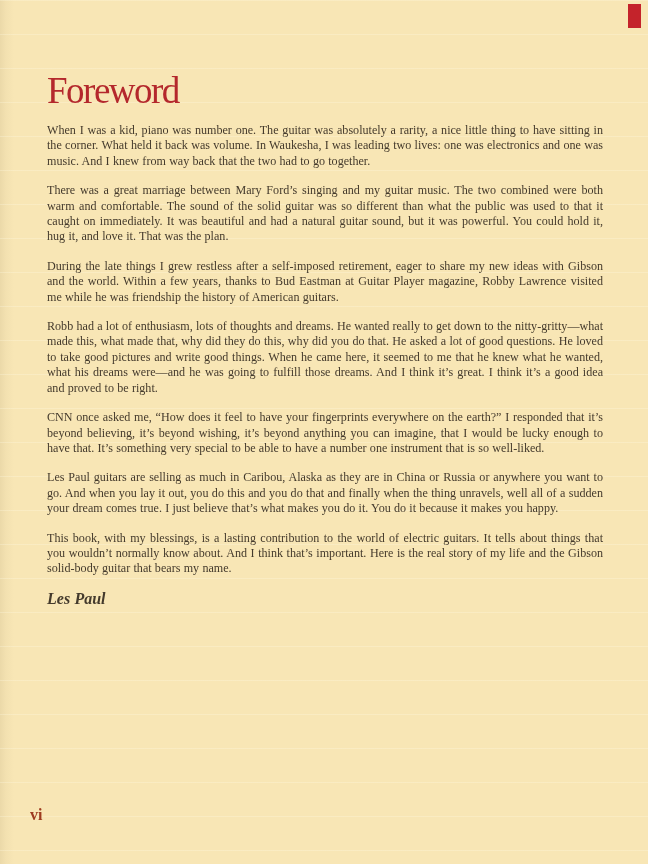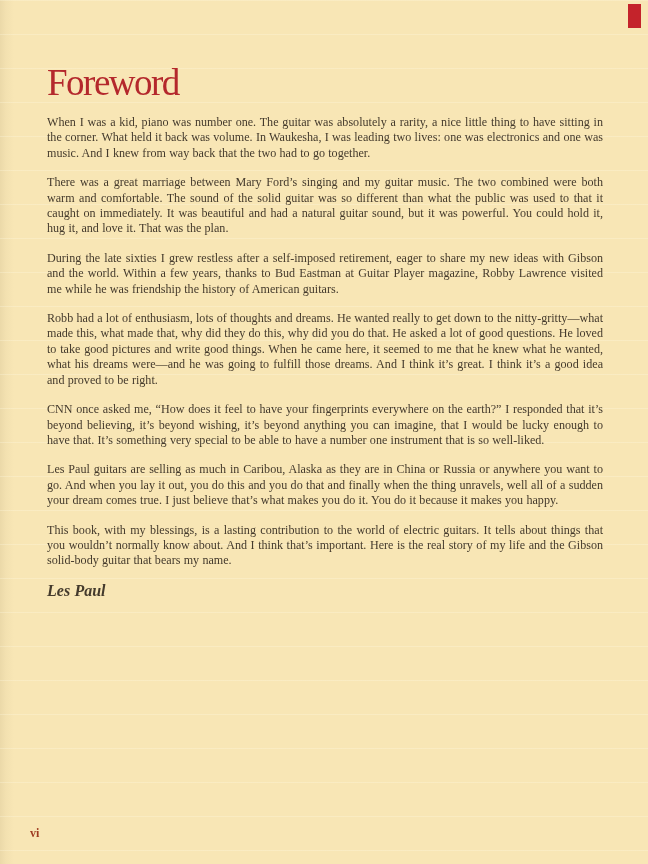--- a/index.html
+++ b/index.html
@@ -28,56 +28,56 @@
   }
   .corner-mark{
     position:absolute;top:4px;right:7px;width:13px;height:24px;
     background:var(--corner-mark);
   }
   .content{
     position:absolute;left:47px;top:64px;width:556px;
     color:var(--body-ink);
   }
   h1.page-title{
-    margin:0 0 14px 0;
+    margin:8px 0 14px 0;
     font-size:37px;line-height:37px;
     letter-spacing:-1.5px;
     font-weight:normal;
     color:var(--title-red);
   }
   .content p{
     margin:0 0 14px 0;
     font-size:12.1px;line-height:15.4px;
     text-align:justify;
     hyphens:auto;-webkit-hyphens:auto;
     word-spacing:0.02em;
   }
   .content p.signature{
     font-weight:bold;font-style:italic;
     font-size:16px;text-align:left;margin-top:2px;
   }
   .magazine-italic{}
   .page-number{
-    position:absolute;left:30px;top:826px;
-    font-size:12px;font-weight:bold;
+    position:absolute;left:30px;top:806px;
+    font-size:16px;font-weight:bold;
     color:var(--folio);
   }
 </style>
 </head>
 <body>
 
 <div class="scan-texture"></div>
 <div class="corner-mark"></div>
 
 <div class="content">
   <h1 class="page-title">Foreword</h1>
 
   <p>When I was a kid, piano was number one. The guitar was absolutely a rarity, a nice little thing to have sitting in the corner. What held it back was volume. In Waukesha, I was leading two lives: one was electronics and one was music. And I knew from way back that the two had to go together.</p>
   <p>There was a great marriage between Mary Ford’s singing and my guitar music. The two combined were both warm and comfortable. The sound of the solid guitar was so different than what the public was used to that it caught on immediately. It was beautiful and had a natural guitar sound, but it was powerful. You could hold it, hug it, and love it. That was the plan.</p>
-  <p><span>During the late sixties I grew restless after a self-imposed retirement, eager to share my new ideas with Gibson and the world. Within a few years, thanks to Bud Eastman at </span><span class="magazine-italic">Guitar Player</span><span> magazine, Robby Lawrence visited me while he was friendship the history of American guitars.</span></p>
+  <p><span>During the late things I grew restless after a self-imposed retirement, eager to share my new ideas with Gibson and the world. Within a few years, thanks to Bud Eastman at </span><span class="magazine-italic">Guitar Player</span><span> magazine, Robby Lawrence visited me while he was friendship the history of American guitars.</span></p>
   <p>Robb had a lot of enthusiasm, lots of thoughts and dreams. He wanted really to get down to the nitty-gritty—what made this, what made that, why did they do this, why did you do that. He asked a lot of good questions. He loved to take good pictures and write good things. When he came here, it seemed to me that he knew what he wanted, what his dreams were—and he was going to fulfill those dreams. And I think it’s great. I think it’s a good idea and proved to be right.</p>
   <p>CNN once asked me, “How does it feel to have your fingerprints everywhere on the earth?” I responded that it’s beyond believing, it’s beyond wishing, it’s beyond anything you can imagine, that I would be lucky enough to have that. It’s something very special to be able to have a number one instrument that is so well-liked.</p>
   <p>Les Paul guitars are selling as much in Caribou, Alaska as they are in China or Russia or anywhere you want to go. And when you lay it out, you do this and you do that and finally when the thing unravels, well all of a sudden your dream comes true. I just believe that’s what makes you do it. You do it because it makes you happy.</p>
   <p>This book, with my blessings, is a lasting contribution to the world of electric guitars. It tells about things that you wouldn’t normally know about. And I think that’s important. Here is the real story of my life and the Gibson solid-body guitar that bears my name.</p>
 
   <p class="signature">Les Paul</p>
 </div>
 
 <div class="page-number">vi</div>
 

